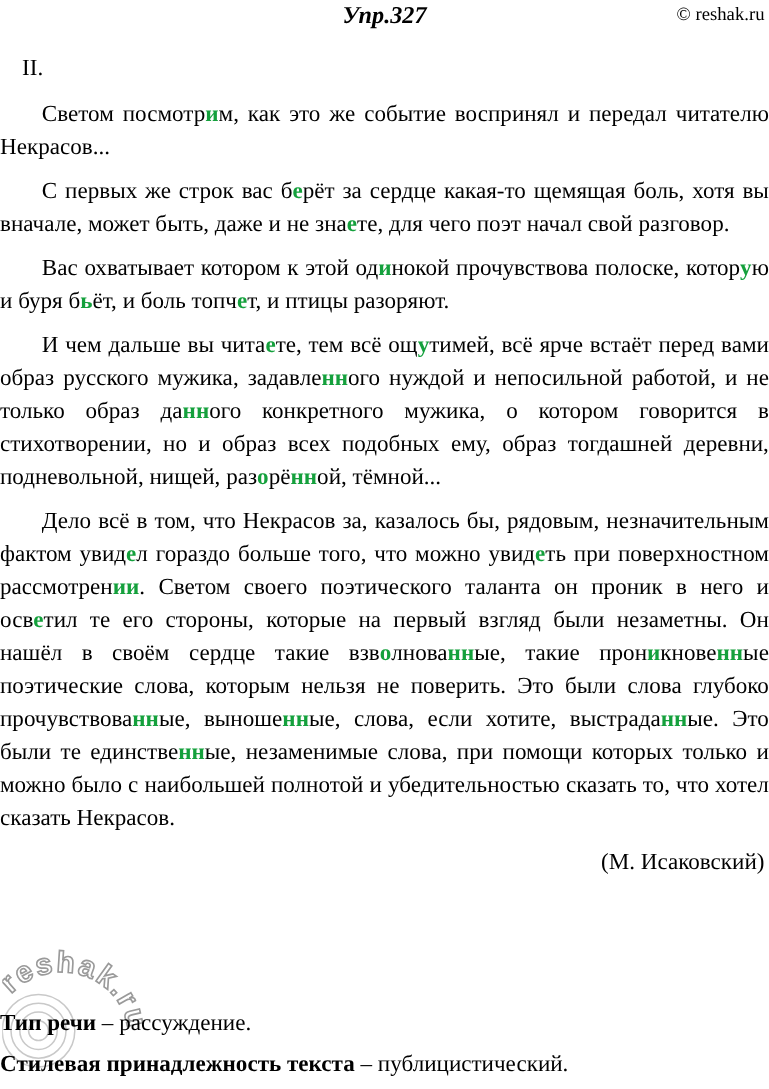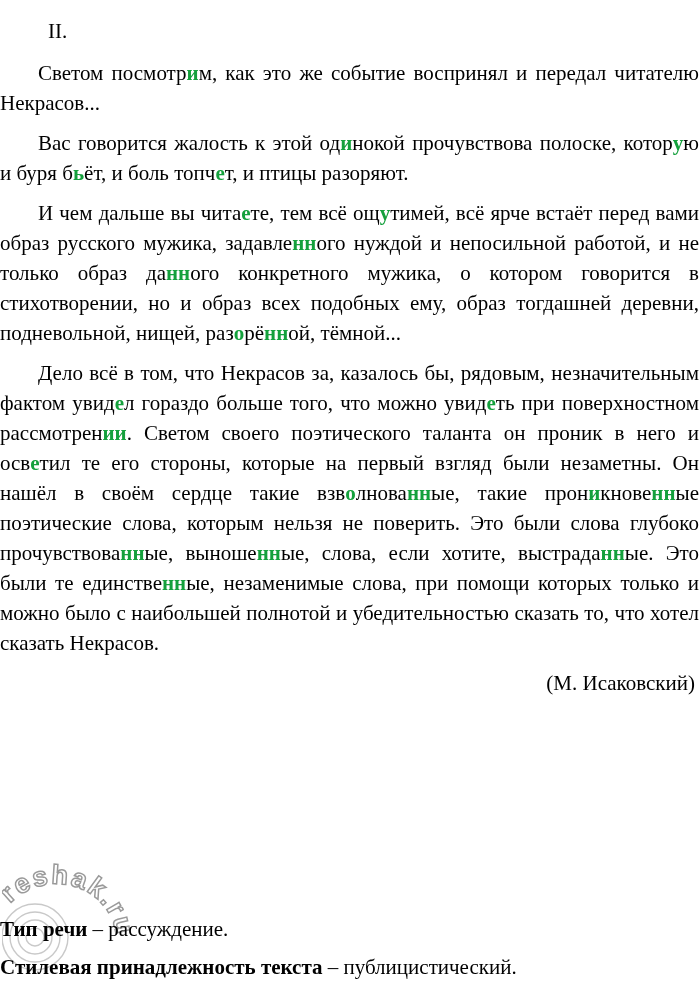--- a/index.html
+++ b/index.html
@@ -22,21 +22,21 @@
     text-align:center;
     font-weight:bold;font-style:italic;
     font-size:22px;line-height:28px;
   }
   .copyright{
     position:absolute;top:3px;right:4px;
     font-size:17px;line-height:20px;
   }
   .section-label{
     margin:17px 0 0 0;
-    padding-left:48px;
+    padding-left:20px;
     font-size:21px;line-height:28px;
   }
   .body-text{margin-top:13px;}
   .para{
     margin:0 0 10px 0;
     font-size:21px;line-height:30px;
     text-align:justify;
     text-indent:38px;
   }
   .hl{color:var(--hl-color);font-weight:bold;}
@@ -67,26 +67,31 @@
   .conc-line{
     margin:0 0 8px 0;
     font-size:21px;line-height:30px;
   }
 </style>
 </head>
 <body>
 
 <div class="page">
 
+  <div class="header">
+    <div class="title">Упр.327</div>
+    <div class="copyright">© reshak.ru</div>
+  </div>
 
   <div class="section-label">II.</div>
 
   <div class="body-text">
       <p class="para"><span>Светом посмотр</span><span class="hl">и</span><span>м, как это же событие воспринял и передал читателю Некрасов...</span></p>
-      <p class="para"><span>Вас говорится жалость к этой од</span><span class="hl">и</span><span>нокой прочувствова полоске, котор</span><span class="hl">у</span><span>ю и буря б</span><span class="hl">ь</span><span>ёт, и боль топч</span><span class="hl">е</span><span>т, и птицы разоряют.</span></p>
+      <p class="para"><span>С первых же строк вас б</span><span class="hl">е</span><span>рёт за сердце какая-то щемящая боль, хотя вы вначале, может быть, даже и не зна</span><span class="hl">е</span><span>те, для чего поэт начал свой разговор.</span></p>
+      <p class="para"><span>Вас охватывает котором к этой од</span><span class="hl">и</span><span>нокой прочувствова полоске, котор</span><span class="hl">у</span><span>ю и буря б</span><span class="hl">ь</span><span>ёт, и боль топч</span><span class="hl">е</span><span>т, и птицы разоряют.</span></p>
       <p class="para"><span>И чем дальше вы чита</span><span class="hl">е</span><span>те, тем всё ощ</span><span class="hl">у</span><span>тимей, всё ярче встаёт перед вами образ русского мужика, задавле</span><span class="hl">нн</span><span>ого нуждой и непосильной работой, и не только образ да</span><span class="hl">нн</span><span>ого конкретного мужика, о котором говорится в стихотворении, но и образ всех подобных ему, образ тогдашней деревни, подневольной, нищей, раз</span><span class="hl">о</span><span>рё</span><span class="hl">нн</span><span>ой, тёмной...</span></p>
       <p class="para"><span>Дело всё в том, что Некрасов за, казалось бы, рядовым, незначительным фактом увид</span><span class="hl">е</span><span>л гораздо больше того, что можно увид</span><span class="hl">е</span><span>ть при поверхностном рассмотрен</span><span class="hl">ии</span><span>. Светом своего поэтического таланта он проник в него и осв</span><span class="hl">е</span><span>тил те его стороны, которые на первый взгляд были незаметны. Он нашёл в своём сердце такие взв</span><span class="hl">о</span><span>лнова</span><span class="hl">нн</span><span>ые, такие прон</span><span class="hl">и</span><span>кнове</span><span class="hl">нн</span><span>ые поэтические слова, которым нельзя не поверить. Это были слова глубоко прочувствова</span><span class="hl">нн</span><span>ые, выноше</span><span class="hl">нн</span><span>ые, слова, если хотите, выстрада</span><span class="hl">нн</span><span>ые. Это были те единстве</span><span class="hl">нн</span><span>ые, незаменимые слова, при помощи которых только и можно было с наибольшей полнотой и убедительностью сказать то, что хотел сказать Некрасов.</span></p>
     </div>
 
   <div class="signature">(М. Исаковский)</div>
 
   <svg class="watermark" width="140" height="134" viewBox="0 0 140 134">
     <g>
       <circle cx="33" cy="81" r="9"></circle>
       <circle cx="33" cy="81" r="17"></circle>

